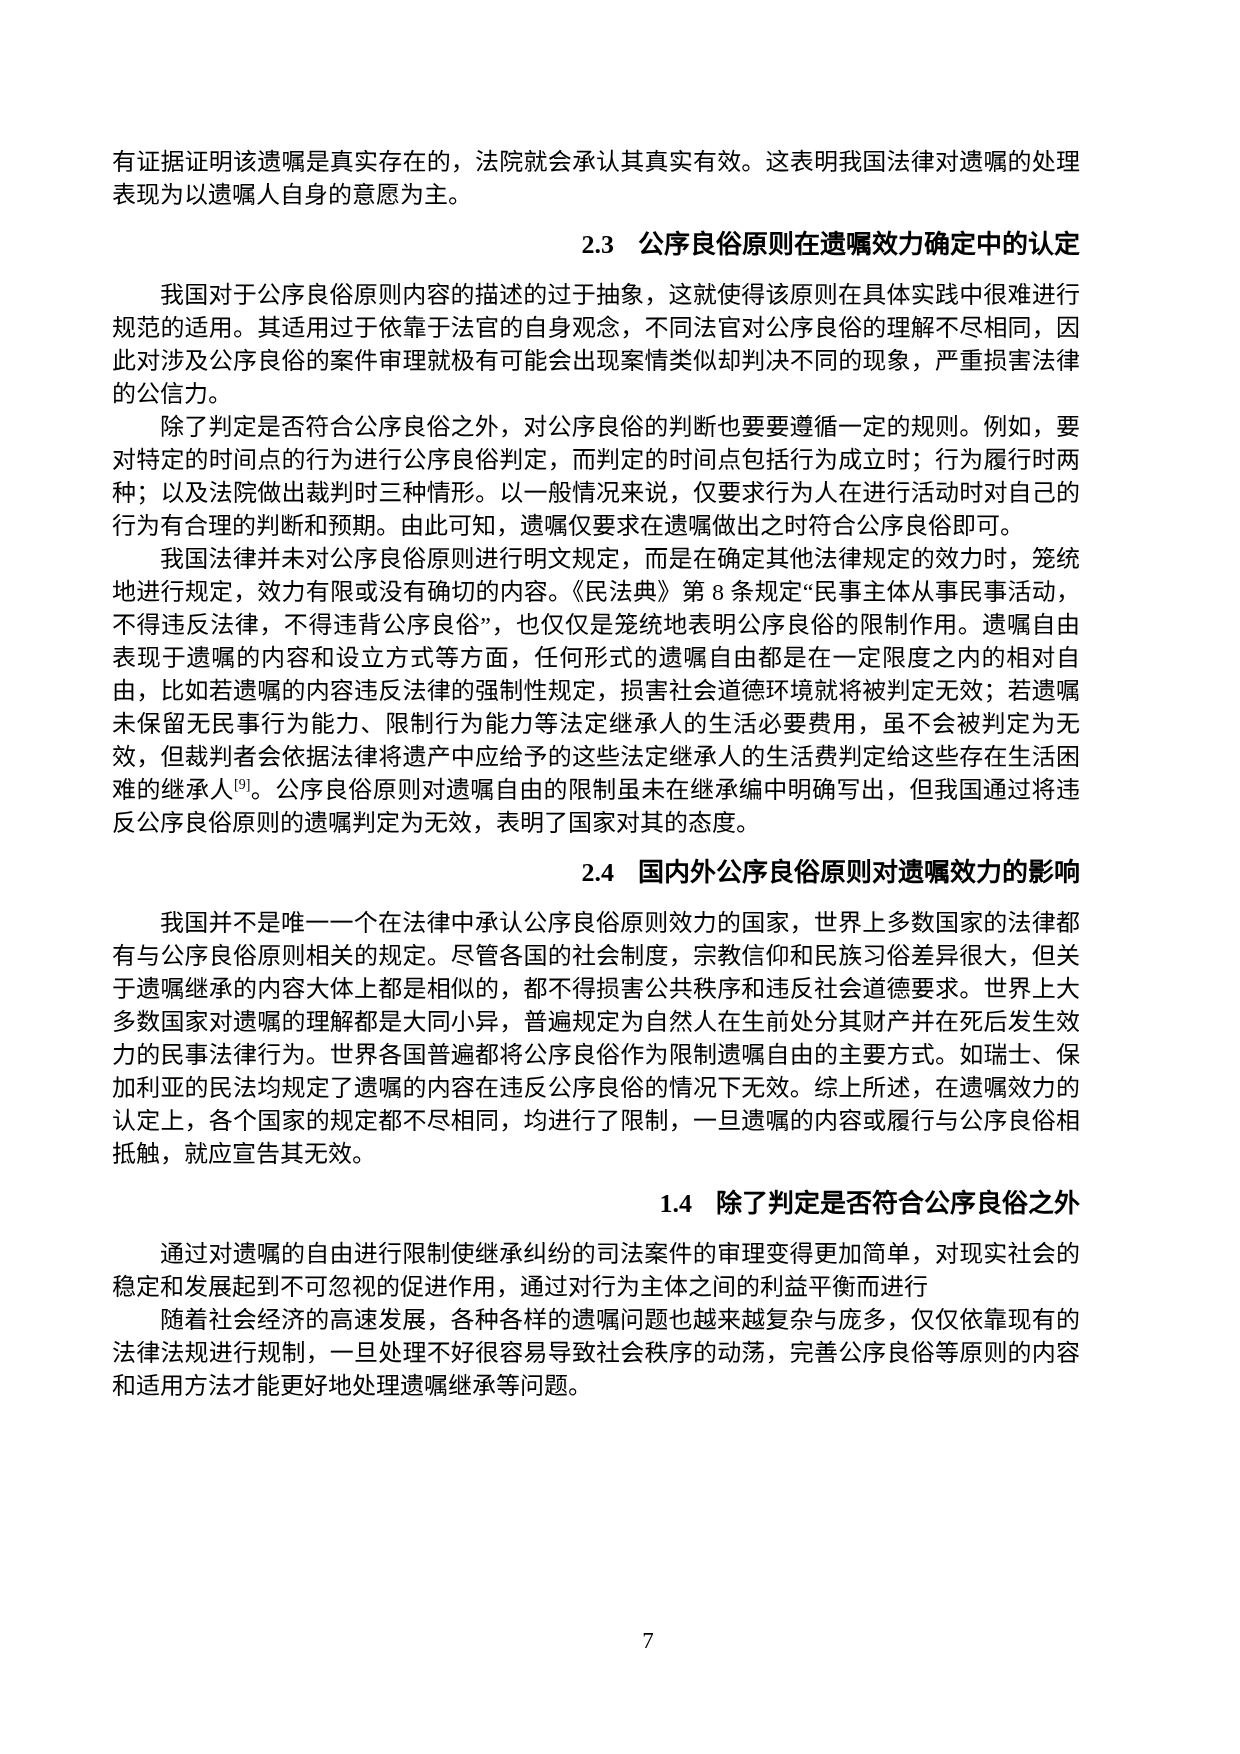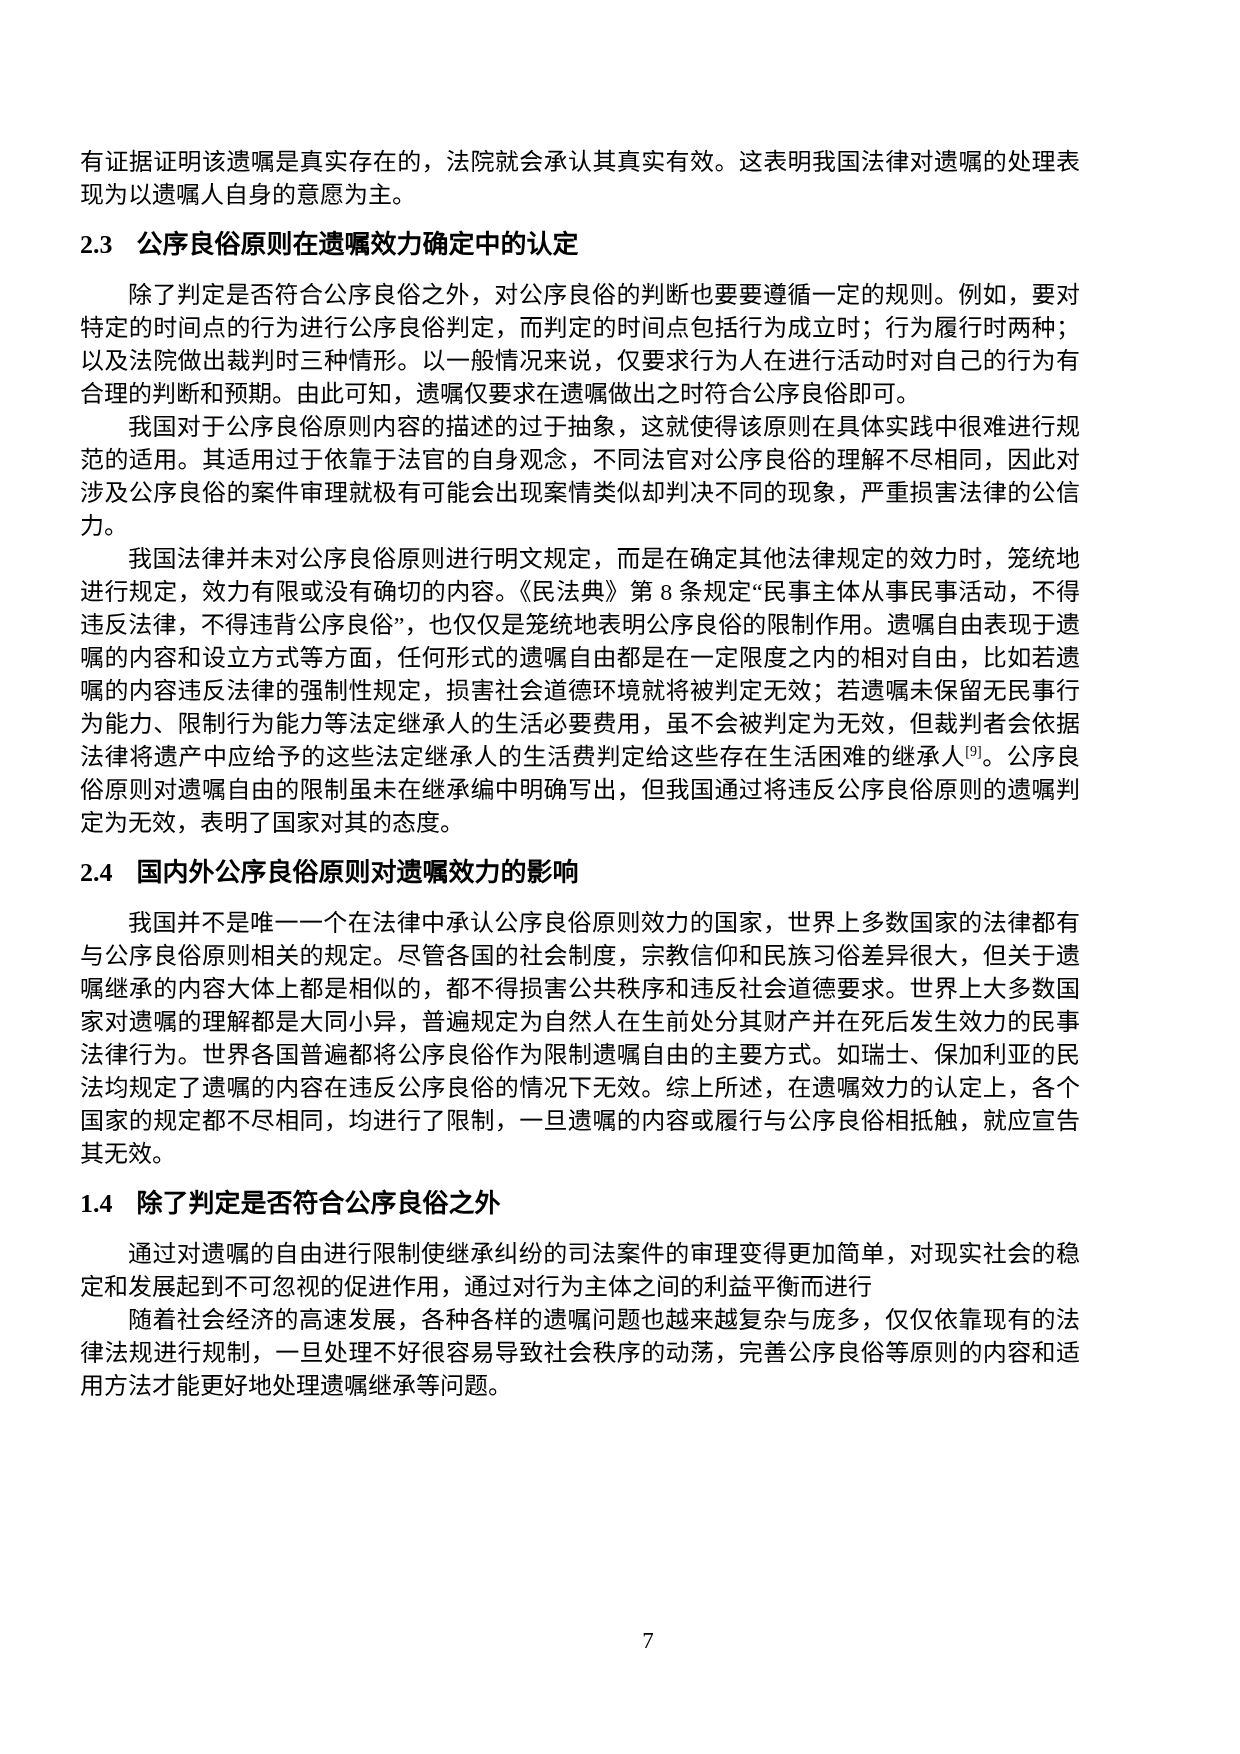--- a/index.html
+++ b/index.html
@@ -7,21 +7,21 @@
     padding: 0;
     background: #ffffff;
   }
   .page {
     position: relative;
     width: 1240px;
     height: 1754px;
     margin: 0 auto;
     background: #ffffff;
     box-sizing: border-box;
-    padding: 146px 160px 0 80px;
+    padding: 146px 160px 0 112px;
     color: #000000;
     font-family: "Liberation Serif", "DejaVu Serif", serif;
     overflow: hidden;
   }
   p.body-para {
     margin: 0;
     font-size: 24px;
     line-height: 33px;
     text-align: justify;
     text-indent: 2em;
@@ -33,21 +33,21 @@
   sup.cite {
     font-size: 14px;
     line-height: 0;
     vertical-align: super;
   }
   h2.sec-heading {
     margin: 14px 0 16px 0;
     font-size: 26px;
     line-height: 36px;
     font-weight: bold;
-    text-align: left;
+    text-align: right;
   }
   h2.sec-heading .sec-num {
     font-family: "Liberation Serif", "DejaVu Serif", serif;
     font-weight: bold;
     margin-right: 24px;
   }
   h2.sec-heading .sec-title {
     font-family: "Liberation Sans", "DejaVu Sans", sans-serif;
     font-weight: bold;
   }
@@ -82,23 +82,23 @@
 <body>
 
 <div class="page">
 
   <p class="body-para no-indent">有证据证明该遗嘱是真实存在的，法院就会承认其真实有效。这表明我国法律对遗嘱的处理表现为以遗嘱人自身的意愿为主。</p>
 
   <h2 class="sec-heading">
     <span class="sec-num">2.3</span><span class="sec-title">公序良俗原则在遗嘱效力确定中的认定</span>
   </h2>
 
+  <p class="body-para">我国对于公序良俗原则内容的描述的过于抽象，这就使得该原则在具体实践中很难进行规范的适用。其适用过于依靠于法官的自身观念，不同法官对公序良俗的理解不尽相同，因此对涉及公序良俗的案件审理就极有可能会出现案情类似却判决不同的现象，严重损害法律的公信力。</p>
+
   <p class="body-para">除了判定是否符合公序良俗之外，对公序良俗的判断也要要遵循一定的规则。例如，要对特定的时间点的行为进行公序良俗判定，而判定的时间点包括行为成立时；行为履行时两种；以及法院做出裁判时三种情形。以一般情况来说，仅要求行为人在进行活动时对自己的行为有合理的判断和预期。由此可知，遗嘱仅要求在遗嘱做出之时符合公序良俗即可。</p>
-
-  <p class="body-para">我国对于公序良俗原则内容的描述的过于抽象，这就使得该原则在具体实践中很难进行规范的适用。其适用过于依靠于法官的自身观念，不同法官对公序良俗的理解不尽相同，因此对涉及公序良俗的案件审理就极有可能会出现案情类似却判决不同的现象，严重损害法律的公信力。</p>
 
   <p class="body-para"><span>我国法律并未对公序良俗原则进行明文规定，而是在确定其他法律规定的效力时，笼统地进行规定，效力有限或没有确切的内容。《民法典》第 8 条规定“民事主体从事民事活动，不得违反法律，不得违背公序良俗”，也仅仅是笼统地表明公序良俗的限制作用。遗嘱自由表现于遗嘱的内容和设立方式等方面，任何形式的遗嘱自由都是在一定限度之内的相对自由，比如若遗嘱的内容违反法律的强制性规定，损害社会道德环境就将被判定无效；若遗嘱未保留无民事行为能力、限制行为能力等法定继承人的生活必要费用，虽不会被判定为无效，但裁判者会依据法律将遗产中应给予的这些法定继承人的生活费判定给这些存在生活困难的继承人</span><sup class="cite">[9]</sup><span>。公序良俗原则对遗嘱自由的限制虽未在继承编中明确写出，但我国通过将违反公序良俗原则的遗嘱判定为无效，表明了国家对其的态度。</span></p>
 
   <h2 class="sec-heading">
     <span class="sec-num">2.4</span><span class="sec-title">国内外公序良俗原则对遗嘱效力的影响</span>
   </h2>
 
   <p class="body-para">我国并不是唯一一个在法律中承认公序良俗原则效力的国家，世界上多数国家的法律都有与公序良俗原则相关的规定。尽管各国的社会制度，宗教信仰和民族习俗差异很大，但关于遗嘱继承的内容大体上都是相似的，都不得损害公共秩序和违反社会道德要求。世界上大多数国家对遗嘱的理解都是大同小异，普遍规定为自然人在生前处分其财产并在死后发生效力的民事法律行为。世界各国普遍都将公序良俗作为限制遗嘱自由的主要方式。如瑞士、保加利亚的民法均规定了遗嘱的内容在违反公序良俗的情况下无效。综上所述，在遗嘱效力的认定上，各个国家的规定都不尽相同，均进行了限制，一旦遗嘱的内容或履行与公序良俗相抵触，就应宣告其无效。</p>
 
 

